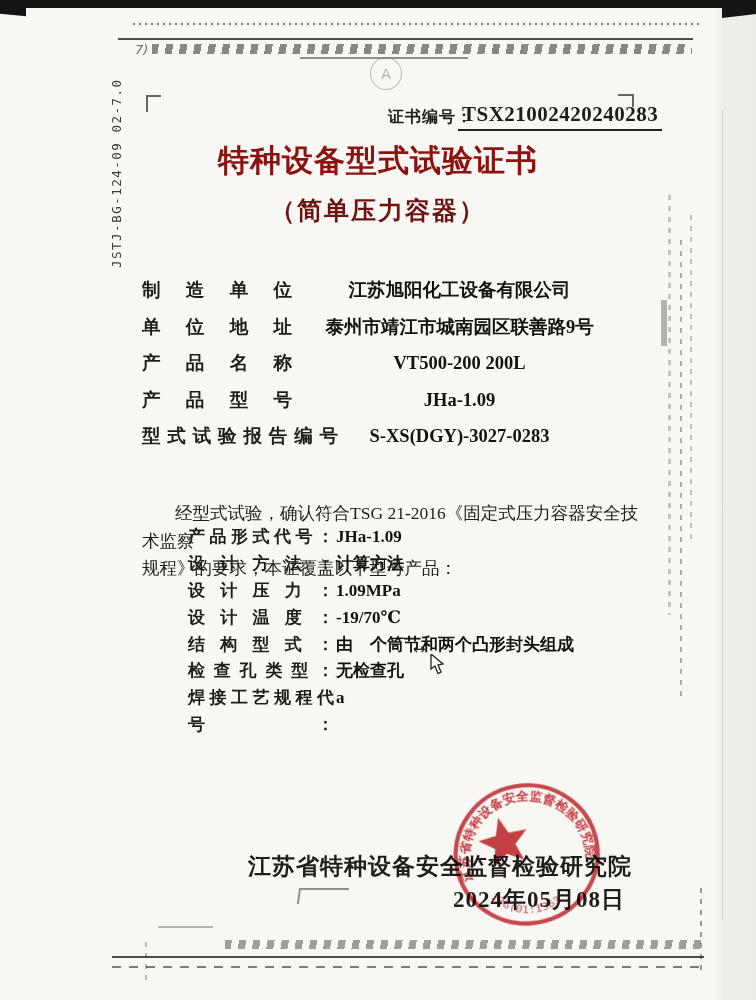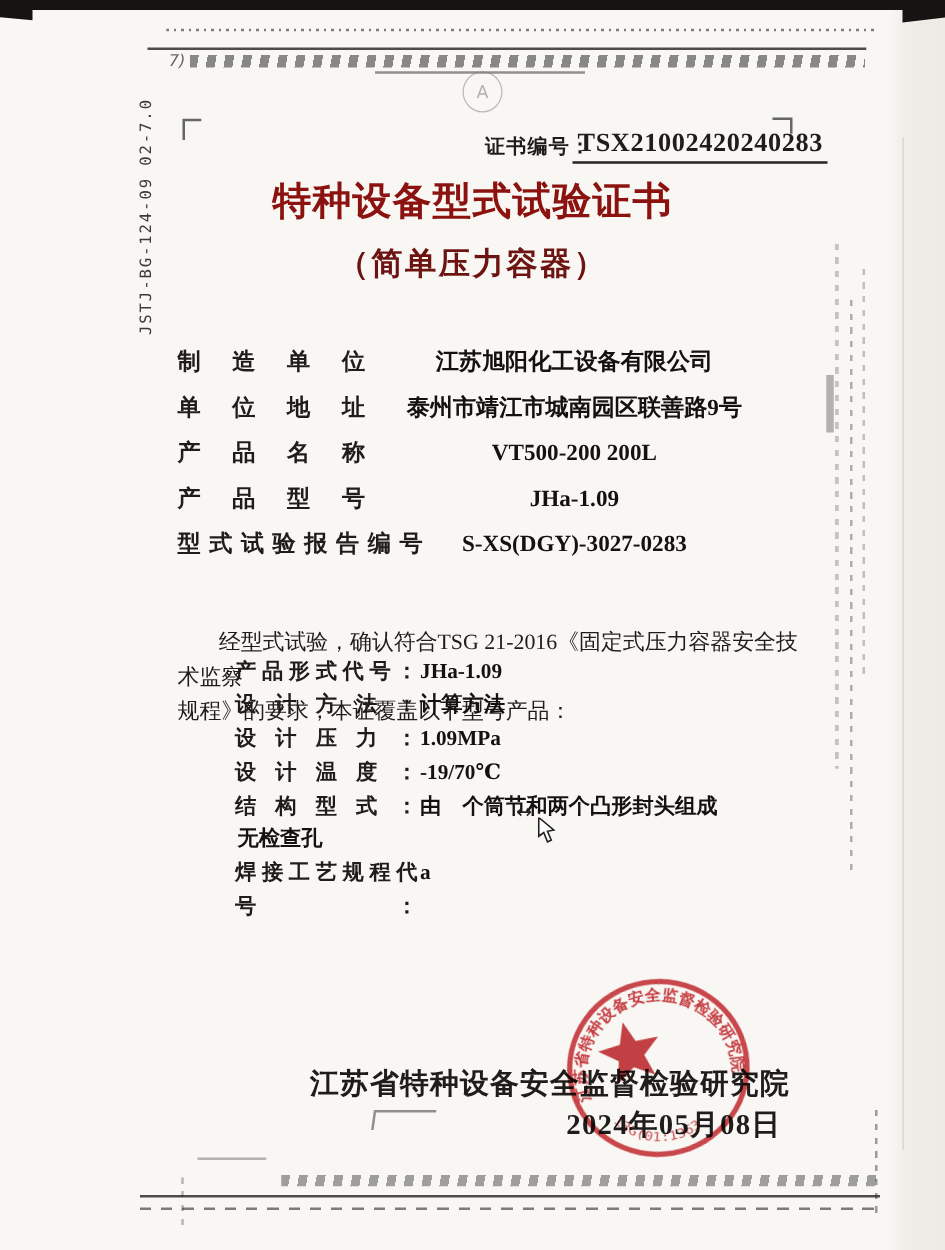--- a/index.html
+++ b/index.html
@@ -139,20 +139,21 @@
     </div>
     <div class="srow">
       <span class="slabel">设计温度：</span>
       <span class="svalue">-19/70℃</span>
     </div>
     <div class="srow">
       <span class="slabel">结构型式：</span>
       <span class="svalue">由　个筒节和两个凸形封头组成</span>
     </div>
     <div class="srow">
+      <span class="slabel">检查孔类型：</span>
       <span class="svalue">无检查孔</span>
     </div>
     <div class="srow">
       <span class="slabel">焊接工艺规程代号：</span>
       <span class="svalue">a</span>
     </div>
   </div>
 
   <div class="abs cursor-arrows">↔</div>
   <div class="abs cursor-svg">

